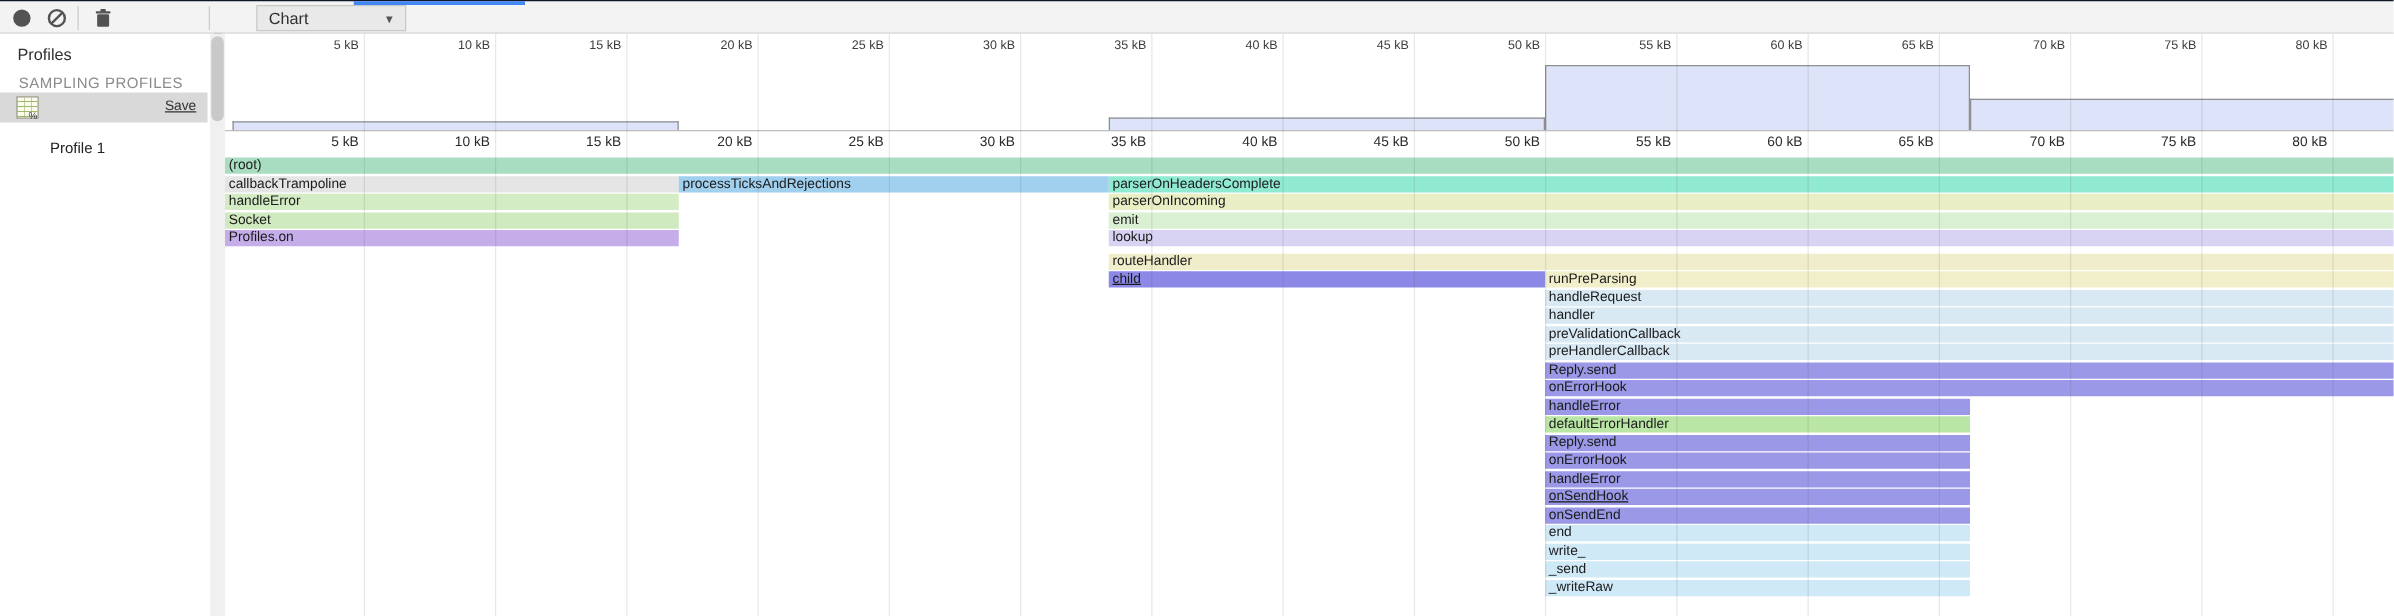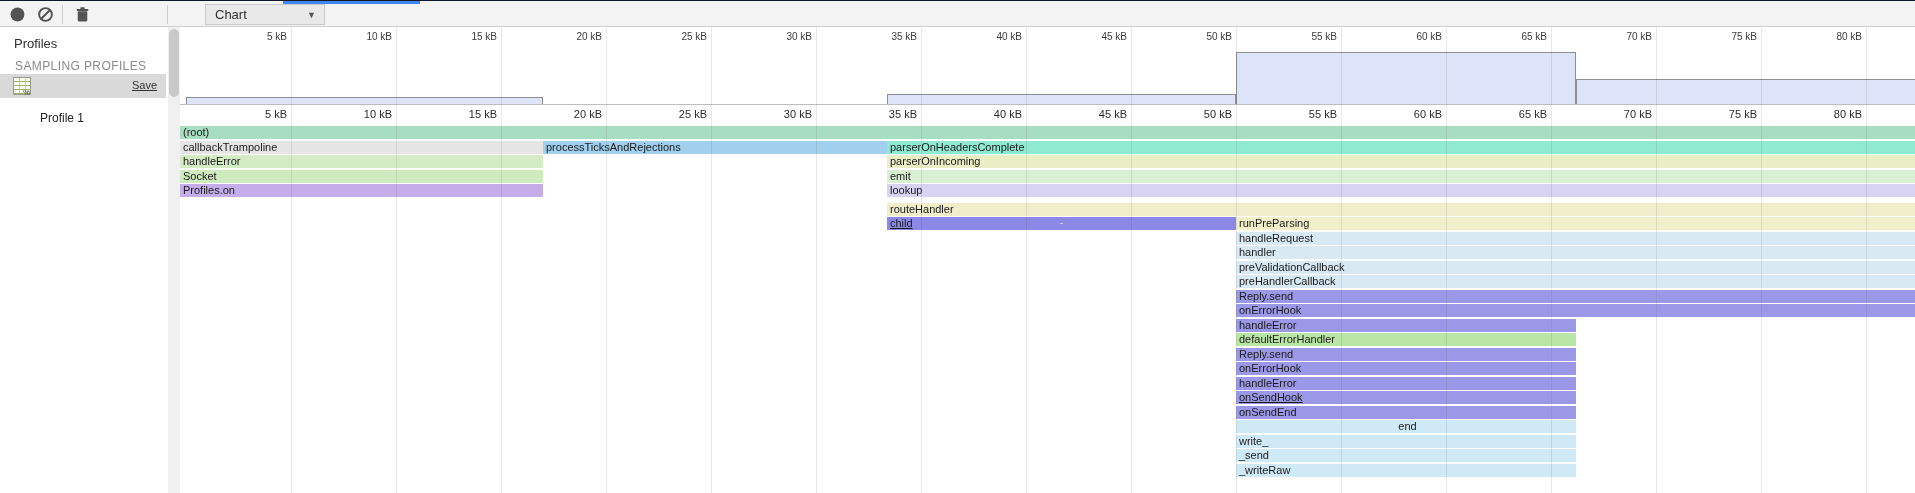--- a/index.html
+++ b/index.html
@@ -177,20 +177,20 @@
         <div class="frame" style="left: 1056px; width: 693px; top: 150px; background: rgb(216, 233, 244);">preHandlerCallback</div>
         <div class="frame" style="left: 1056px; width: 693px; top: 165px; background: rgb(155, 152, 231);">Reply.send</div>
         <div class="frame" style="left: 1056px; width: 693px; top: 179px; background: rgb(155, 152, 231);">onErrorHook</div>
         <div class="frame" style="left: 1056px; width: 340px; top: 194px; background: rgb(155, 152, 231);">handleError</div>
         <div class="frame" style="left: 1056px; width: 340px; top: 208px; background: rgb(186, 230, 165);">defaultErrorHandler</div>
         <div class="frame" style="left: 1056px; width: 340px; top: 223px; background: rgb(155, 152, 231);">Reply.send</div>
         <div class="frame" style="left: 1056px; width: 340px; top: 237px; background: rgb(155, 152, 231);">onErrorHook</div>
         <div class="frame" style="left: 1056px; width: 340px; top: 252px; background: rgb(155, 152, 231);">handleError</div>
         <div class="frame" style="left: 1056px; width: 340px; top: 266px; background: rgb(155, 152, 231); text-decoration: underline;">onSendHook</div>
         <div class="frame" style="left: 1056px; width: 340px; top: 281px; background: rgb(155, 152, 231);">onSendEnd</div>
-        <div class="frame" style="left: 1056px; width: 340px; top: 295px; background: rgb(207, 233, 247); text-align: center;">end</div>
+        <div class="frame" style="left: 1056px; width: 340px; top: 295px; background: rgb(207, 233, 247);">end</div>
         <div class="frame" style="left: 1056px; width: 340px; top: 310px; background: rgb(207, 233, 247);">write_</div>
         <div class="frame" style="left: 1056px; width: 340px; top: 324px; background: rgb(207, 233, 247);">_send</div>
         <div class="frame" style="left: 1056px; width: 340px; top: 339px; background: rgb(207, 233, 247);">_writeRaw</div>
       </div>
   </div>
 
 </div>
 
 </body></html>

